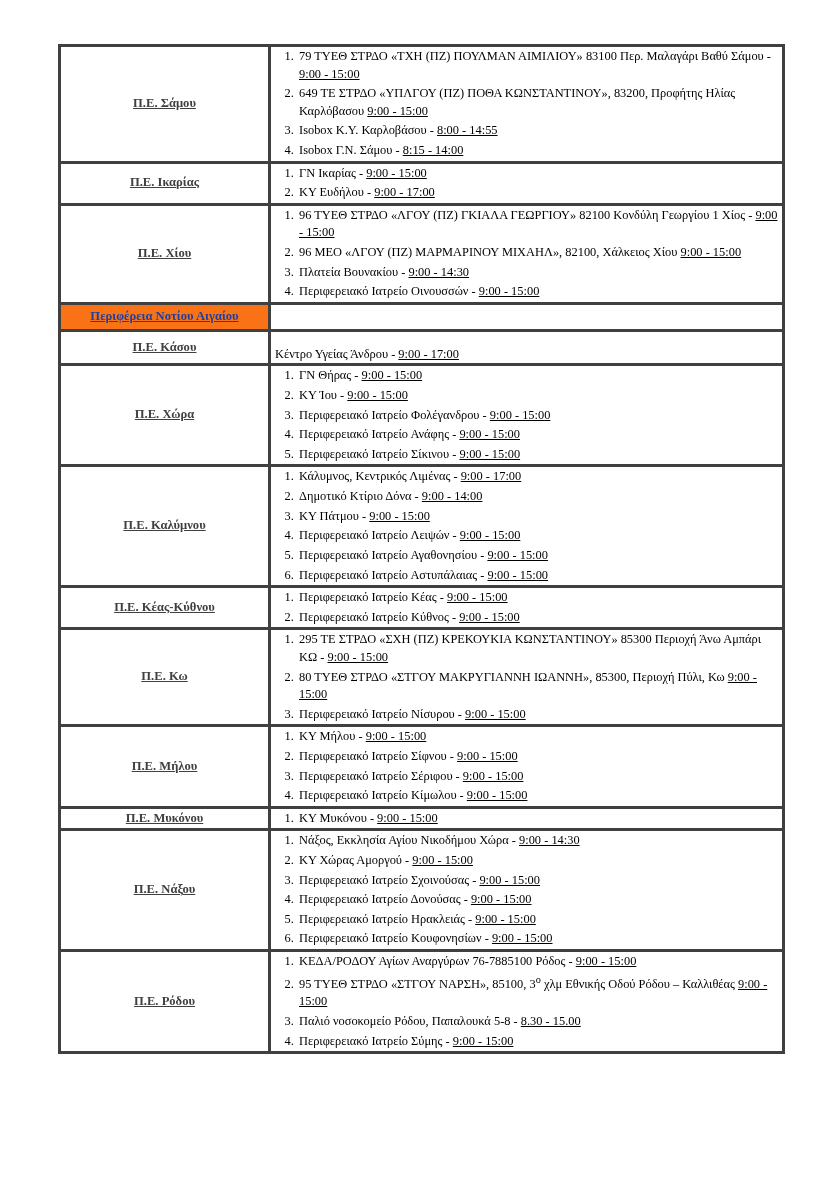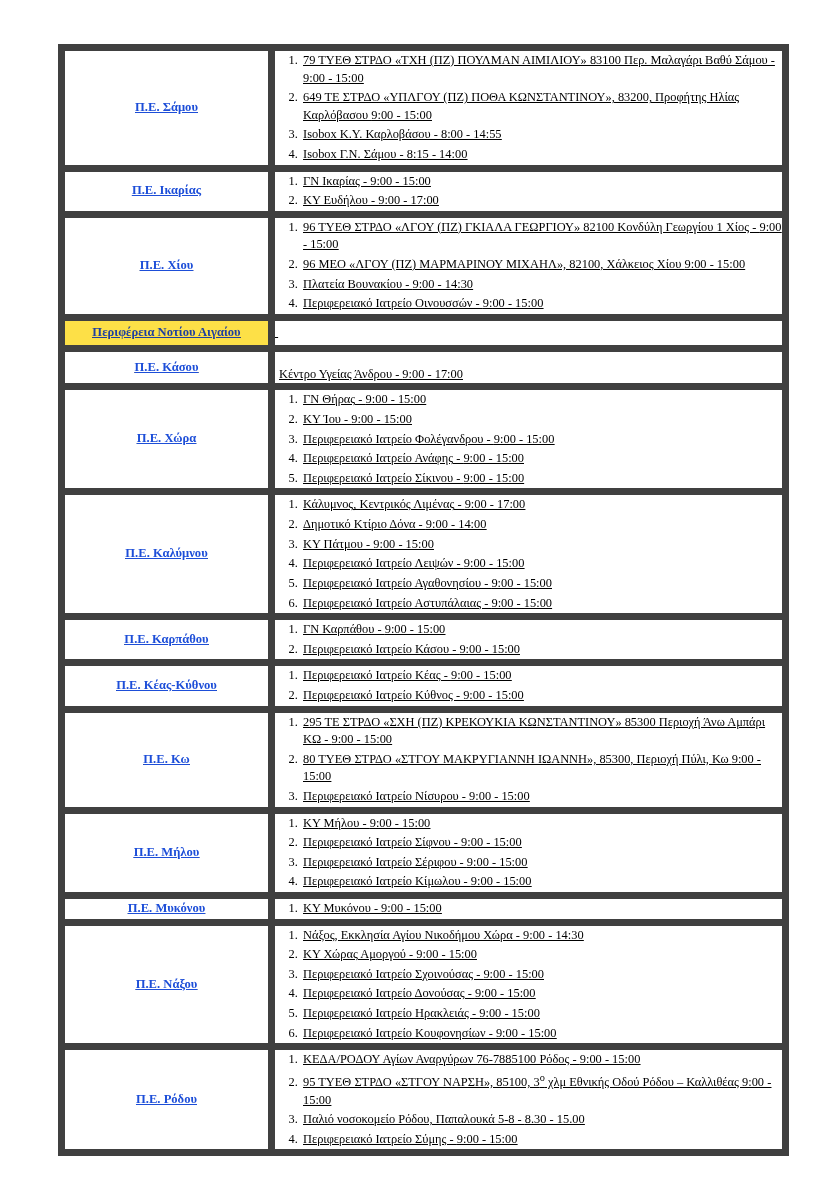--- a/index.html
+++ b/index.html
@@ -21,35 +21,34 @@
     padding: 44px 58px 0 58px;
   }
   table.doc-table {
     width: 724px;
     border-collapse: collapse;
     table-layout: fixed;
     font-size: 12.4px;
     line-height: 1.42;
   }
   table.doc-table td {
-    border: 7px solid #404040;
+    border: 3px solid #404040;
     vertical-align: middle;
     padding: 0;
-    text-decoration: underline;
   }
   col.c-region { width: 210px; }
   col.c-items  { width: 514px; }
 
   .region-cell {
     text-align: center;
     vertical-align: middle;
     padding: 4px 4px;
   }
   .region-label {
-    color: #1d4ed8;
+    color: #404040;
     text-decoration: underline;
     font-weight: bold;
     font-size: 12.6px;
     white-space: nowrap;
   }
   .items-cell {
     padding: 3px 6px 3px 4px;
     vertical-align: middle;
   }
   ol.items {
@@ -60,21 +59,21 @@
   ol.items > li {
     margin: 0;
     padding: 1px 0 1px 2px;
   }
   ol.items > li::marker {
     font-size: 12.4px;
   }
   .u { text-decoration: underline; }
 
   tr.section-row td {
-    background: #fde047;
+    background: #f97316;
     padding: 3px 0;
   }
   .section-title {
     color: #1f3fa0;
     font-weight: bold;
     text-decoration: underline;
     font-size: 12.6px;
     text-align: center;
   }
   tr.section-row td.section-empty {
@@ -177,31 +176,20 @@
             <li>Κάλυμνος, Κεντρικός Λιμένας - <span class="u">9:00 - 17:00</span></li>
             <li>Δημοτικό Κτίριο Δόνα - <span class="u">9:00 - 14:00</span></li>
             <li>ΚΥ Πάτμου - <span class="u">9:00 - 15:00</span></li>
             <li>Περιφερειακό Ιατρείο Λειψών - <span class="u">9:00 - 15:00</span></li>
             <li>Περιφερειακό Ιατρείο Αγαθονησίου - <span class="u">9:00 - 15:00</span></li>
             <li>Περιφερειακό Ιατρείο Αστυπάλαιας - <span class="u">9:00 - 15:00</span></li>
           </ol>
         </td>
       </tr>
 
-      <tr>
-        <td class="region-cell">
-          <span class="region-label">Π.Ε. Καρπάθου</span>
-        </td>
-        <td class="items-cell">
-          <ol class="items">
-            <li>ΓΝ Καρπάθου - <span class="u">9:00 - 15:00</span></li>
-            <li>Περιφερειακό Ιατρείο Κάσου - <span class="u">9:00 - 15:00</span></li>
-          </ol>
-        </td>
-      </tr>
 
       <tr>
         <td class="region-cell">
           <span class="region-label">Π.Ε. Κέας-Κύθνου</span>
         </td>
         <td class="items-cell">
           <ol class="items">
             <li>Περιφερειακό Ιατρείο Κέας - <span class="u">9:00 - 15:00</span></li>
             <li>Περιφερειακό Ιατρείο Κύθνος - <span class="u">9:00 - 15:00</span></li>
           </ol>

